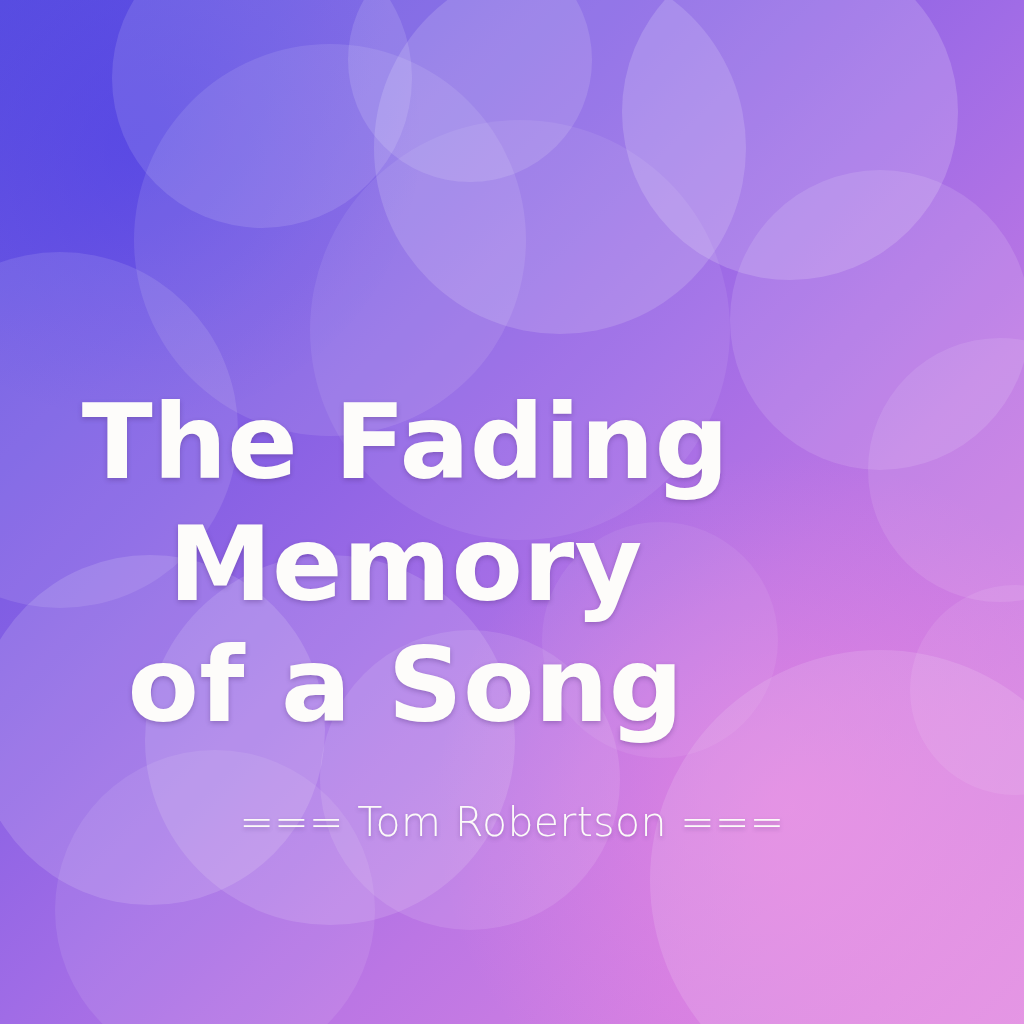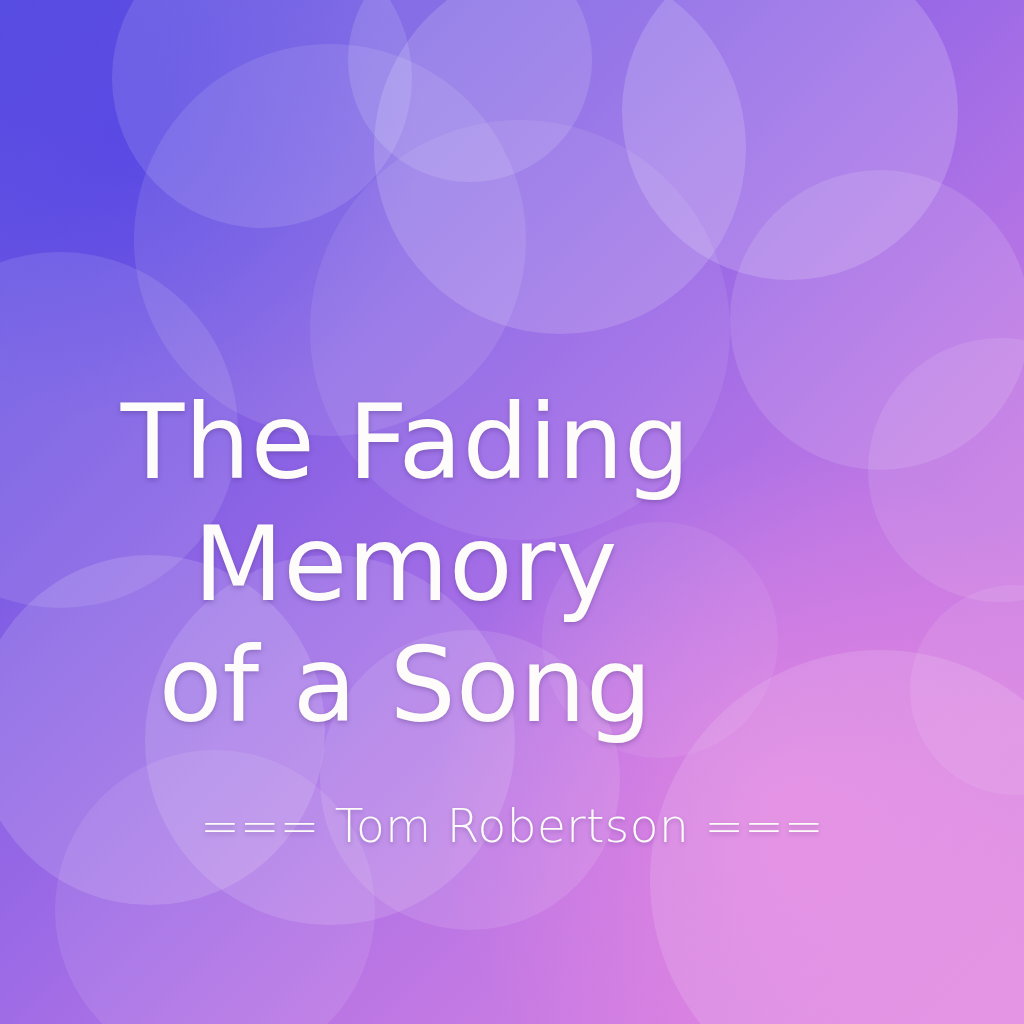--- a/index.html
+++ b/index.html
@@ -63,33 +63,33 @@
   }
   #title {
     position: absolute;
     top: 382px;
     left: 0;
     width: 811px;
     text-align: center;
     color: #fdfcfa;
     font-size: 104px;
     line-height: 1.17;
-    font-weight: 400;
+    font-weight: 700;
     letter-spacing: 0.2px;
     text-shadow: 0 2px 5px rgba(70,40,110,0.33);
     white-space: pre-line;
   }
   #byline {
     position: absolute;
     top: 798px;
     left: 0;
     width: 1024px;
     text-align: center;
     color: #fcfbf9;
-    font-size: 47px;
+    font-size: 41px;
     font-weight: 300;
     letter-spacing: 0.4px;
     text-shadow: 0 2px 4px rgba(70,40,110,0.30);
   }
 </style>
 </head>
 <body>
 
 <div id="cover">
 

